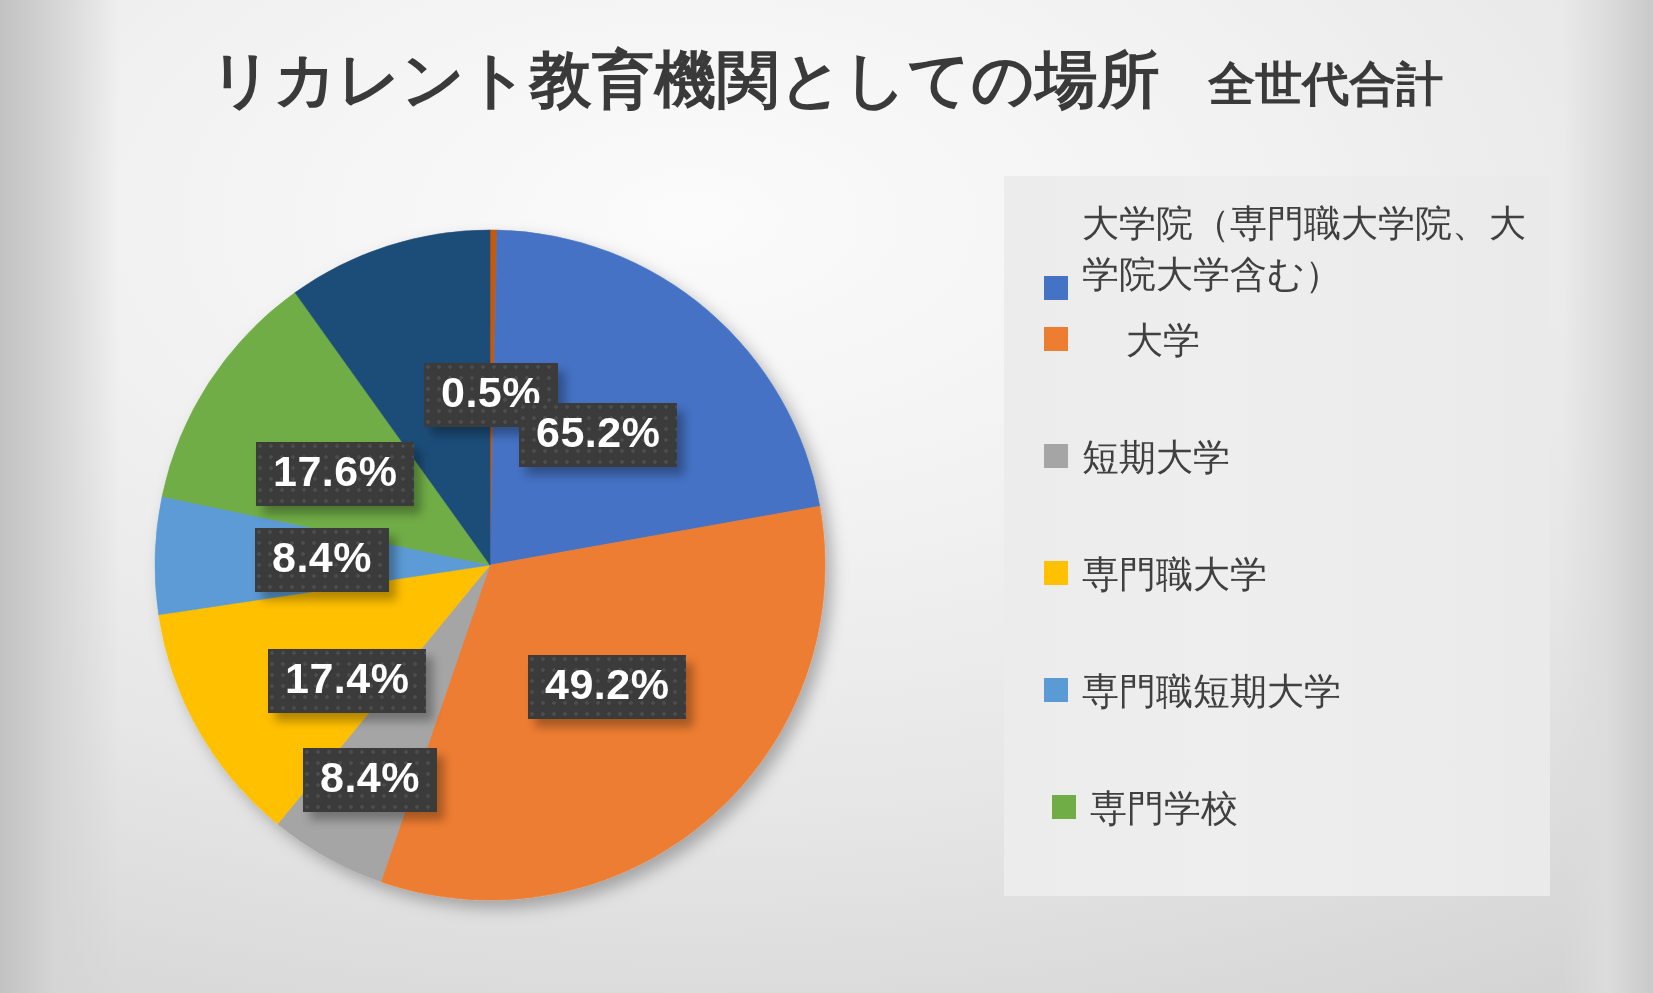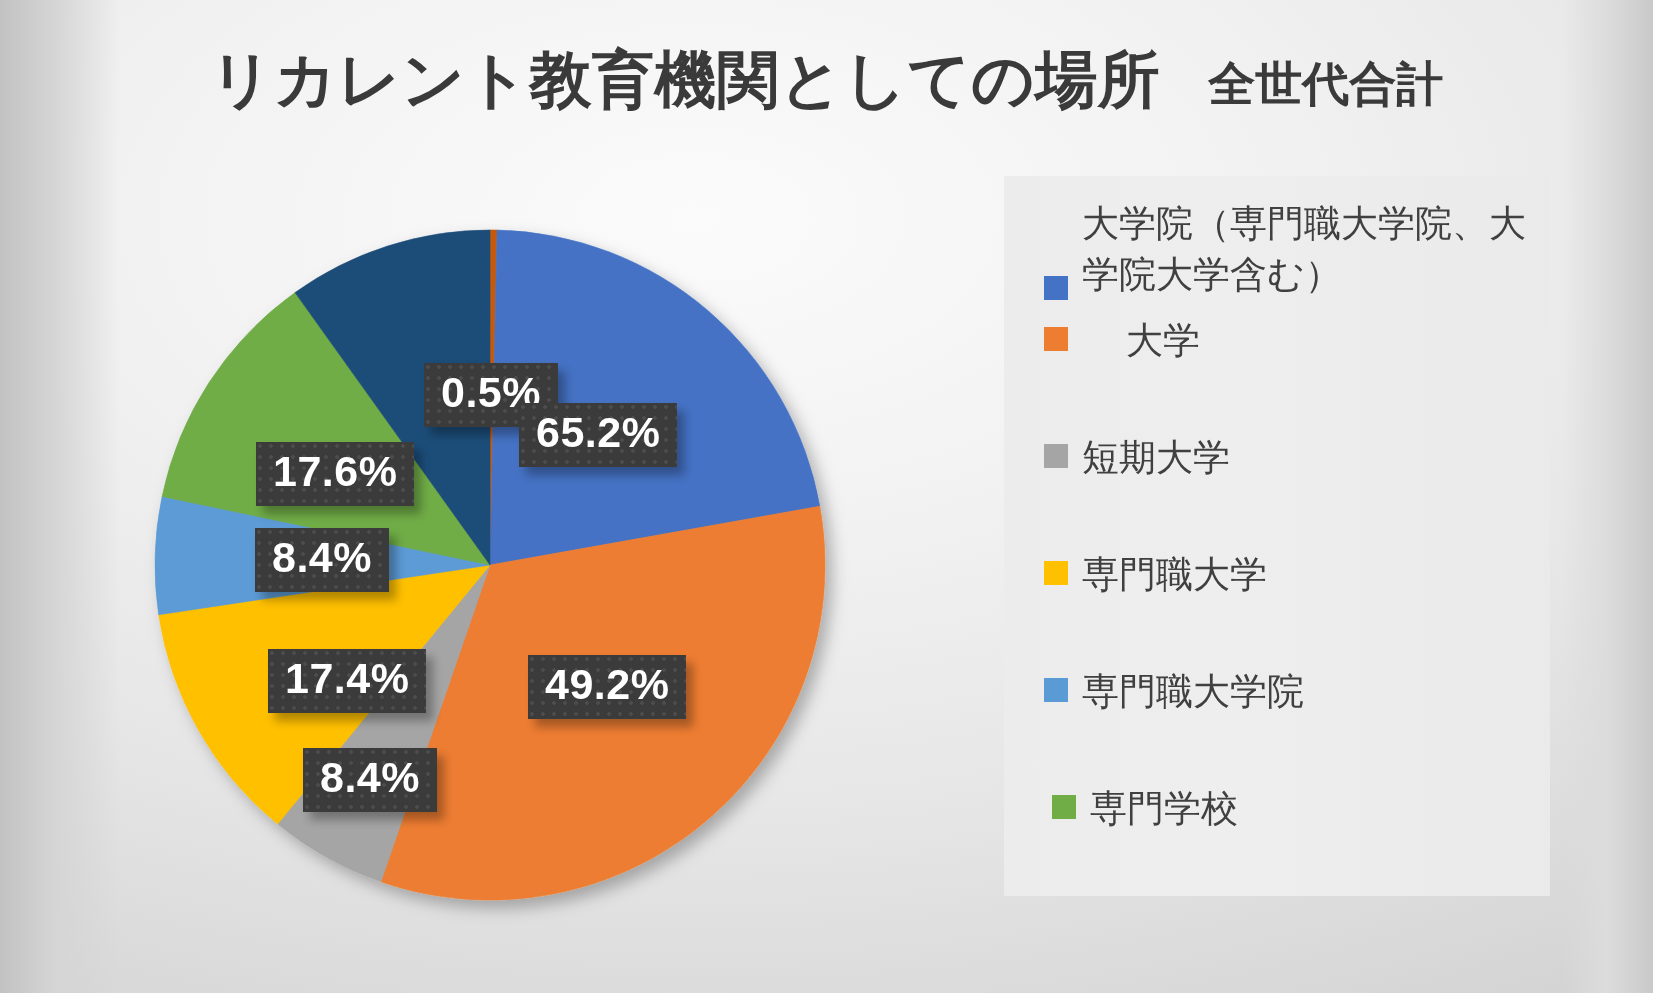--- a/index.html
+++ b/index.html
@@ -196,21 +196,21 @@
       <span class="legend-label">短期大学</span>
     </div>
 
     <div class="legend-item" style="top:373px;">
       <span class="legend-swatch" style="background-color: rgb(255, 192, 0);"></span>
       <span class="legend-label">専門職大学</span>
     </div>
 
     <div class="legend-item" style="top:490px;">
       <span class="legend-swatch" style="background-color: rgb(91, 155, 213);"></span>
-      <span class="legend-label">専門職大学院</span>
+      <span class="legend-label">専門職短期大学</span>
     </div>
 
     <div class="legend-item" style="top:607px;padding-left:8px;">
       <span class="legend-swatch" style="background-color: rgb(112, 173, 71);"></span>
       <span class="legend-label">専門学校</span>
     </div>
 
   </div>
 
 </div>

